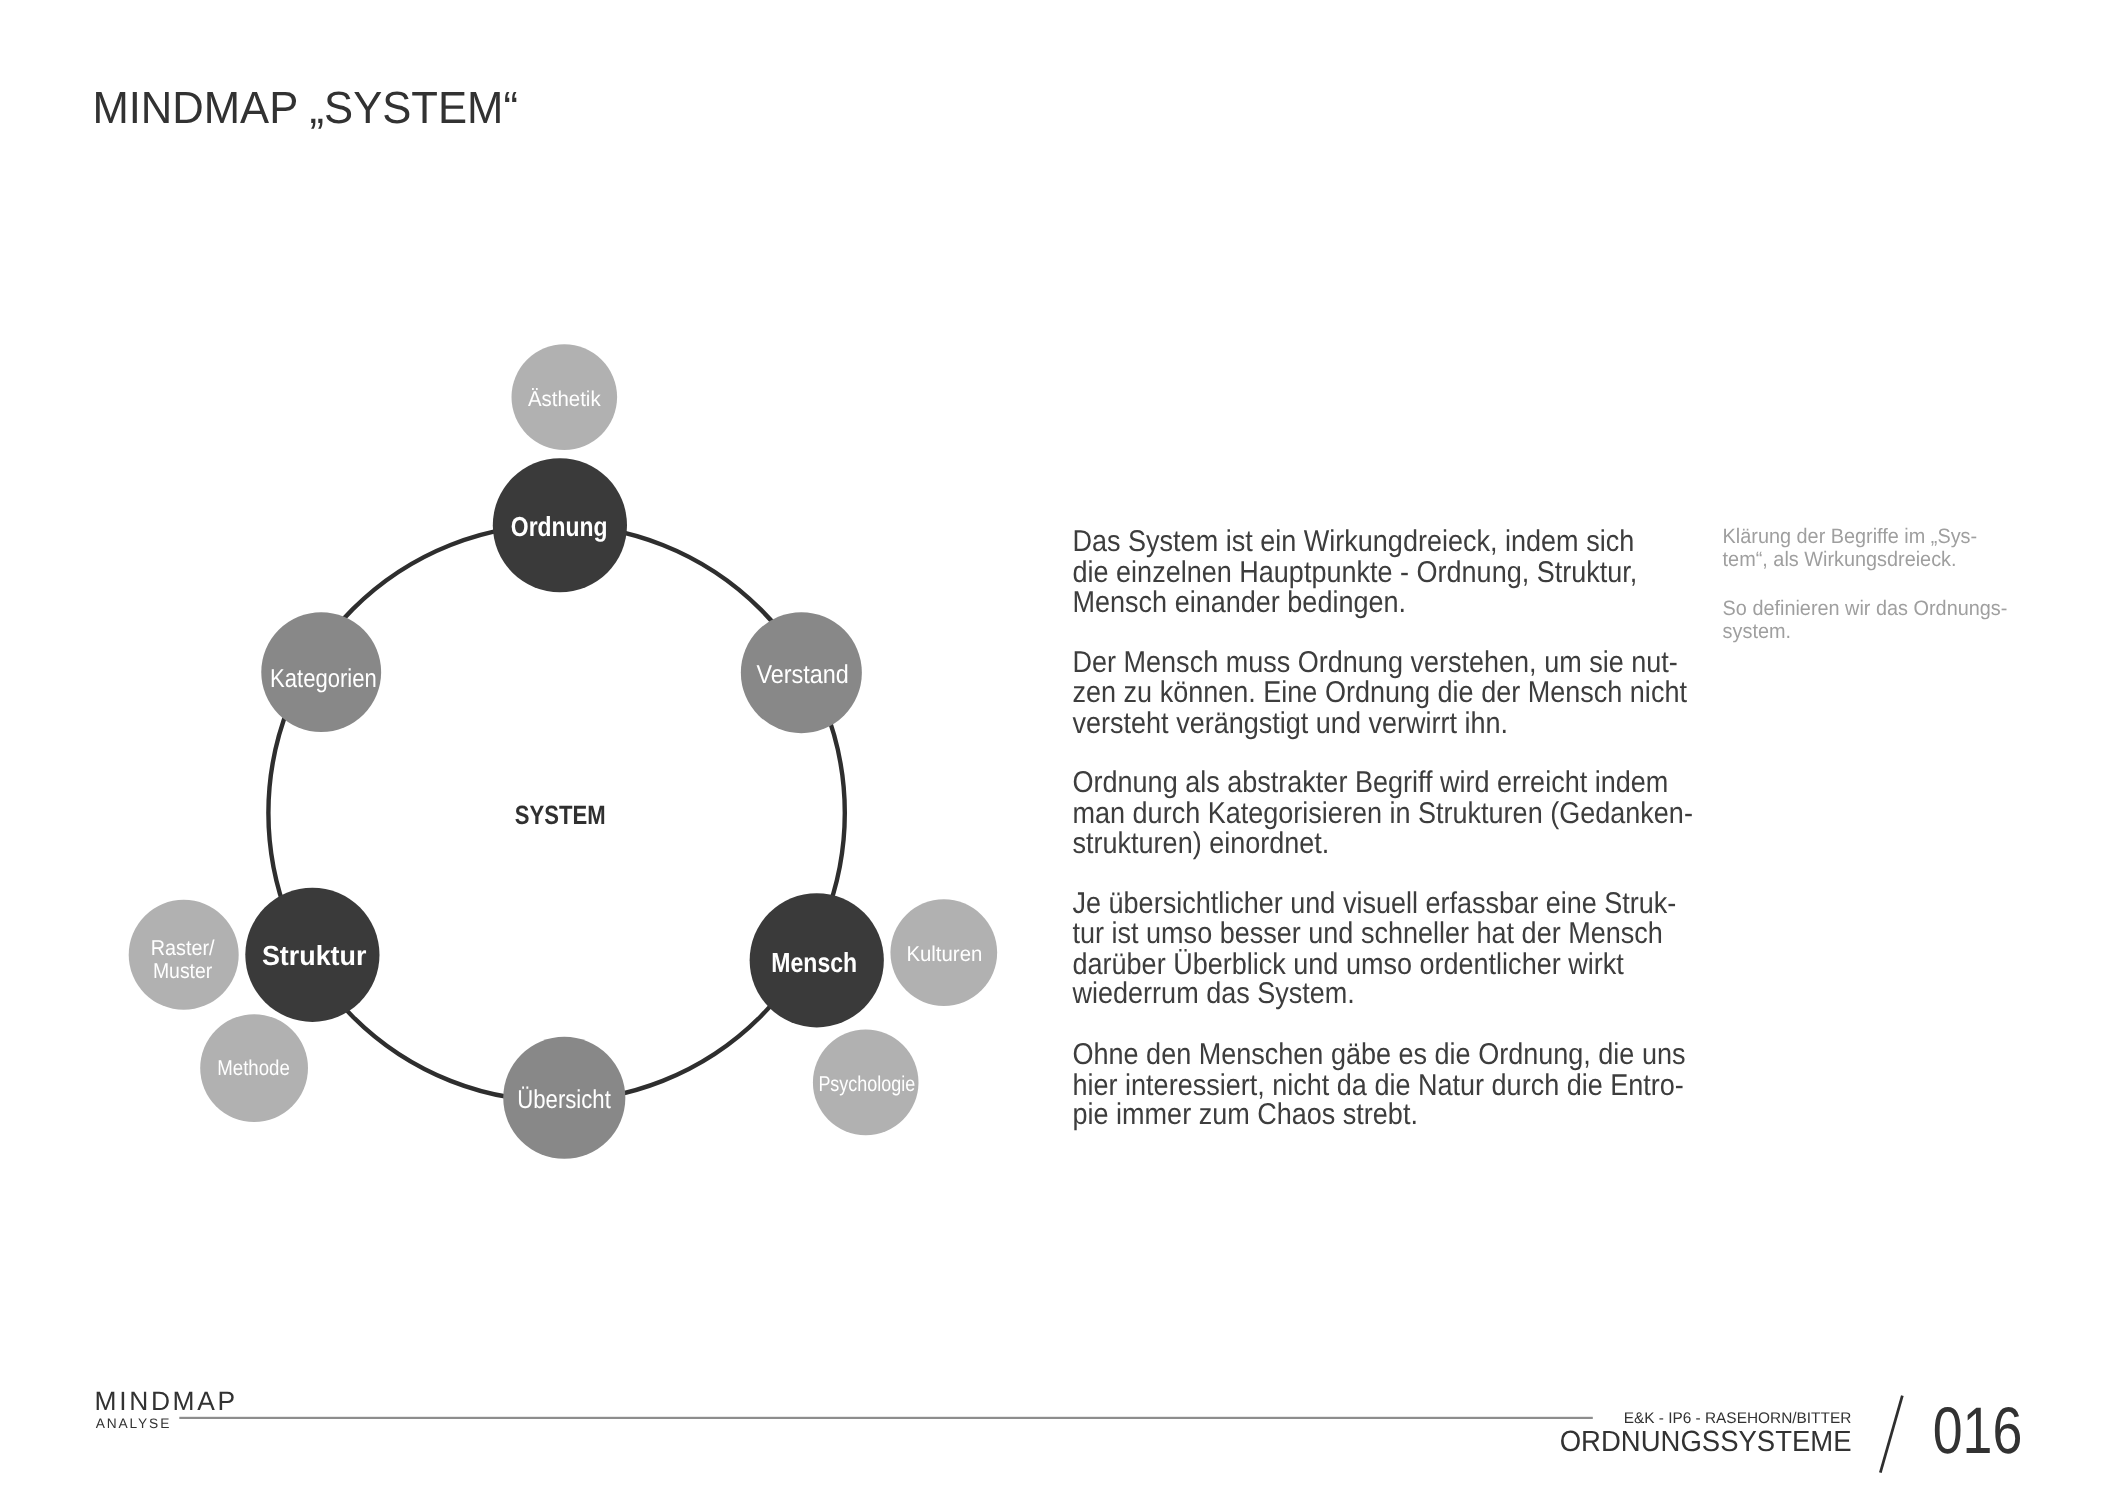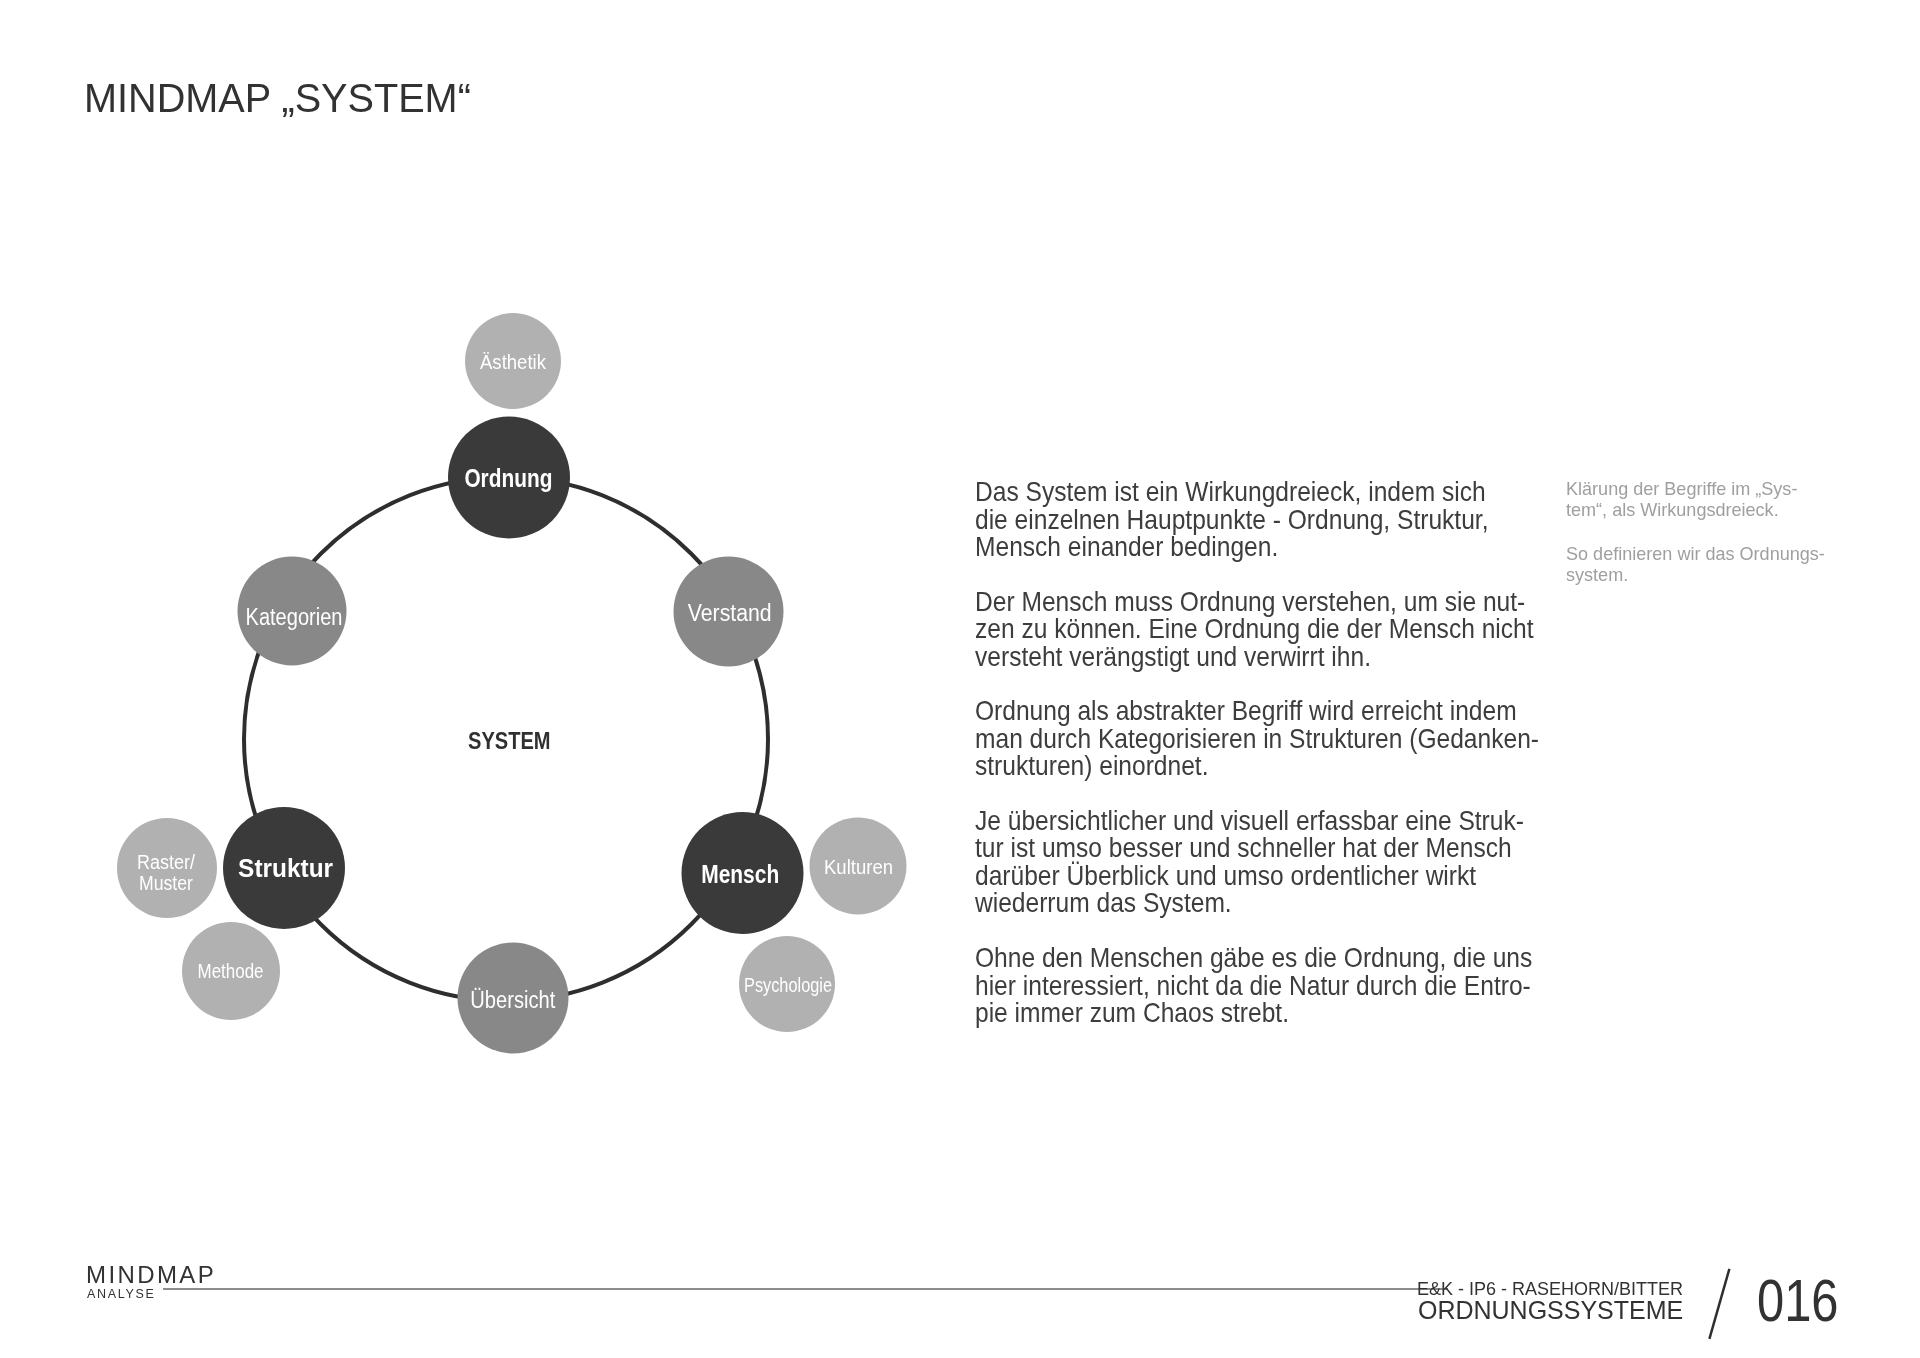--- a/index.html
+++ b/index.html
@@ -84,15 +84,15 @@
 tem“, als Wirkungsdreieck.
 </div>
 <div class="abs" id="side2" style="left:1566px;top:542.9px;font-size:19px;line-height:21px;color:#9f9f9f;transform:scaleX(0.95);transform-origin:left top;white-space:nowrap;">
 So definieren wir das Ordnungs-<br>
 system.
 </div>
 
 <div class="abs" id="analyse" style="left:87px;top:1288px;font-size:12.5px;line-height:12.5px;color:#323232;letter-spacing:1.7px;">ANALYSE</div>
 <div class="abs" id="rule" style="left:163px;top:1288.2px;width:1285px;height:1.6px;background:#8d8d8d;"></div>
 <div class="abs" id="mindmap" style="left:86px;top:1263px;font-size:24px;line-height:24px;color:#323232;letter-spacing:2.4px;">MINDMAP</div>
-<div class="abs" id="ek" style="right:237px;top:1281.8px;font-size:18px;line-height:15.5px;color:#323232;transform-origin:right top;white-space:nowrap;">E&amp;K - IP6 - RASEHORN/BITTER</div>
+<div class="abs" id="ek" style="right:237px;top:1281.8px;font-size:14px;line-height:15.5px;color:#323232;transform-origin:right top;white-space:nowrap;">E&amp;K - IP6 - RASEHORN/BITTER</div>
 <div class="abs" id="ordn" style="right:237px;top:1296.5px;font-size:26.6px;line-height:26.6px;color:#323232;transform:scaleX(0.94);transform-origin:right top;white-space:nowrap;">ORDNUNGSSYSTEME</div>
 <div class="abs" id="num" style="left:1756.7px;top:1271.3px;font-size:59.8px;line-height:59.8px;color:#323232;transform:scaleX(0.817);transform-origin:left top;">016</div>
 
 </body></html>

